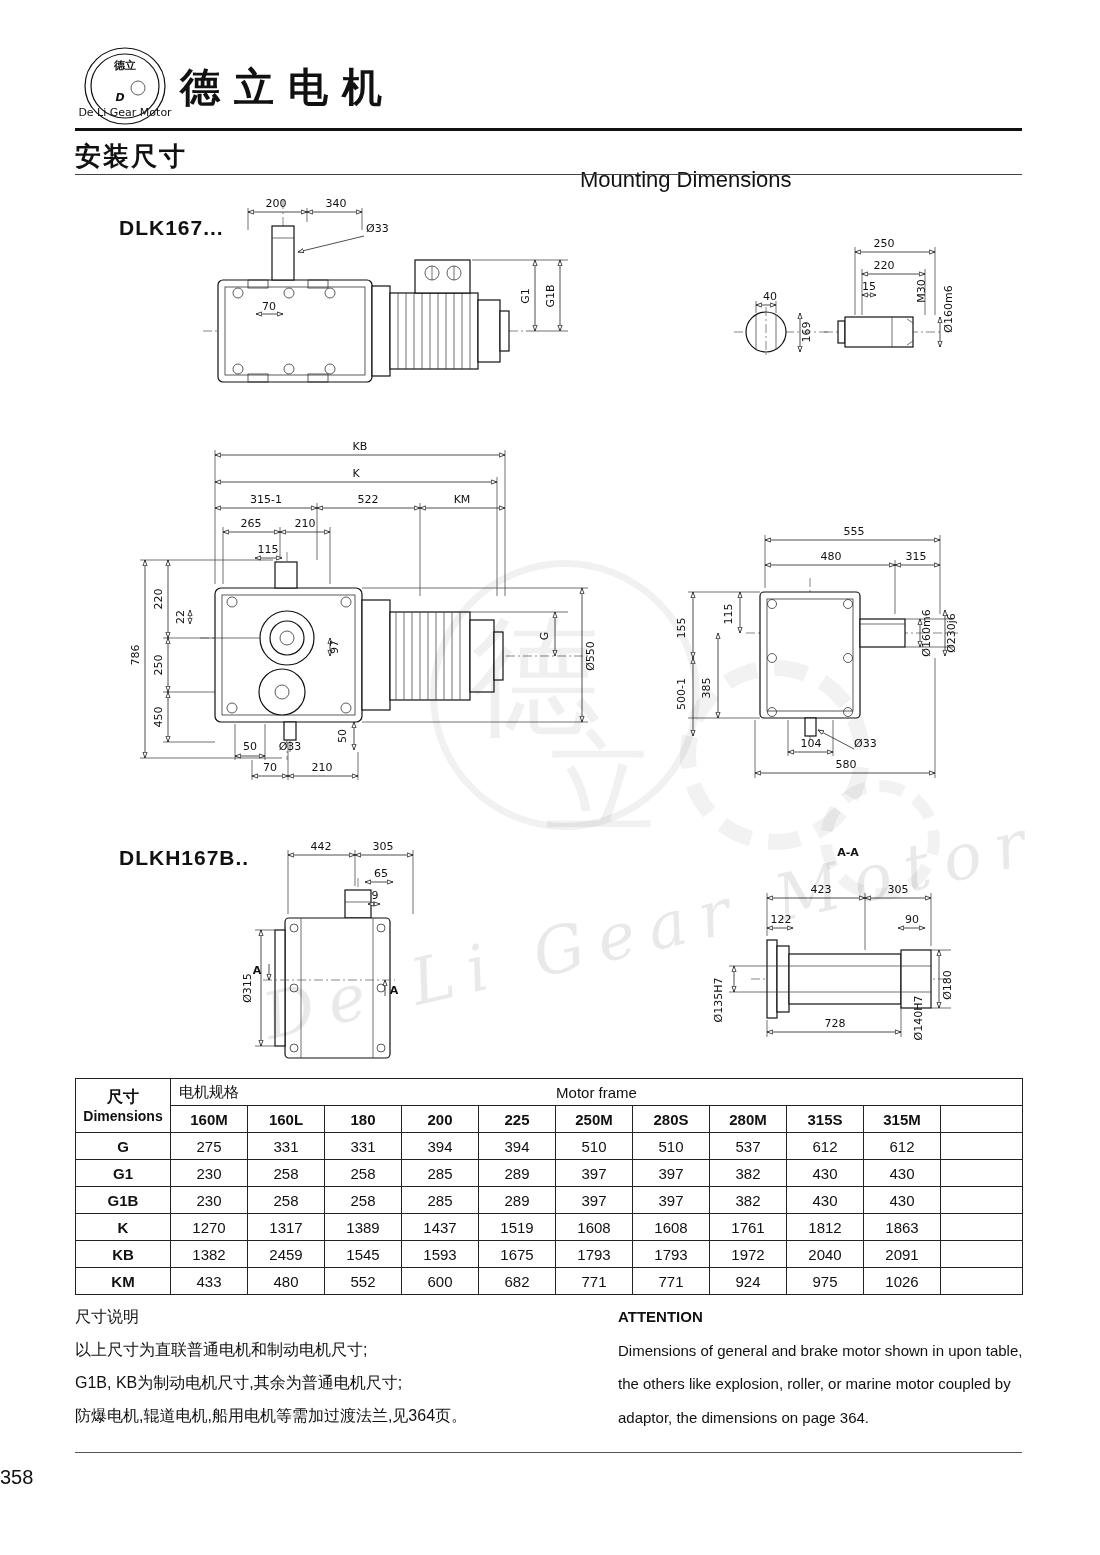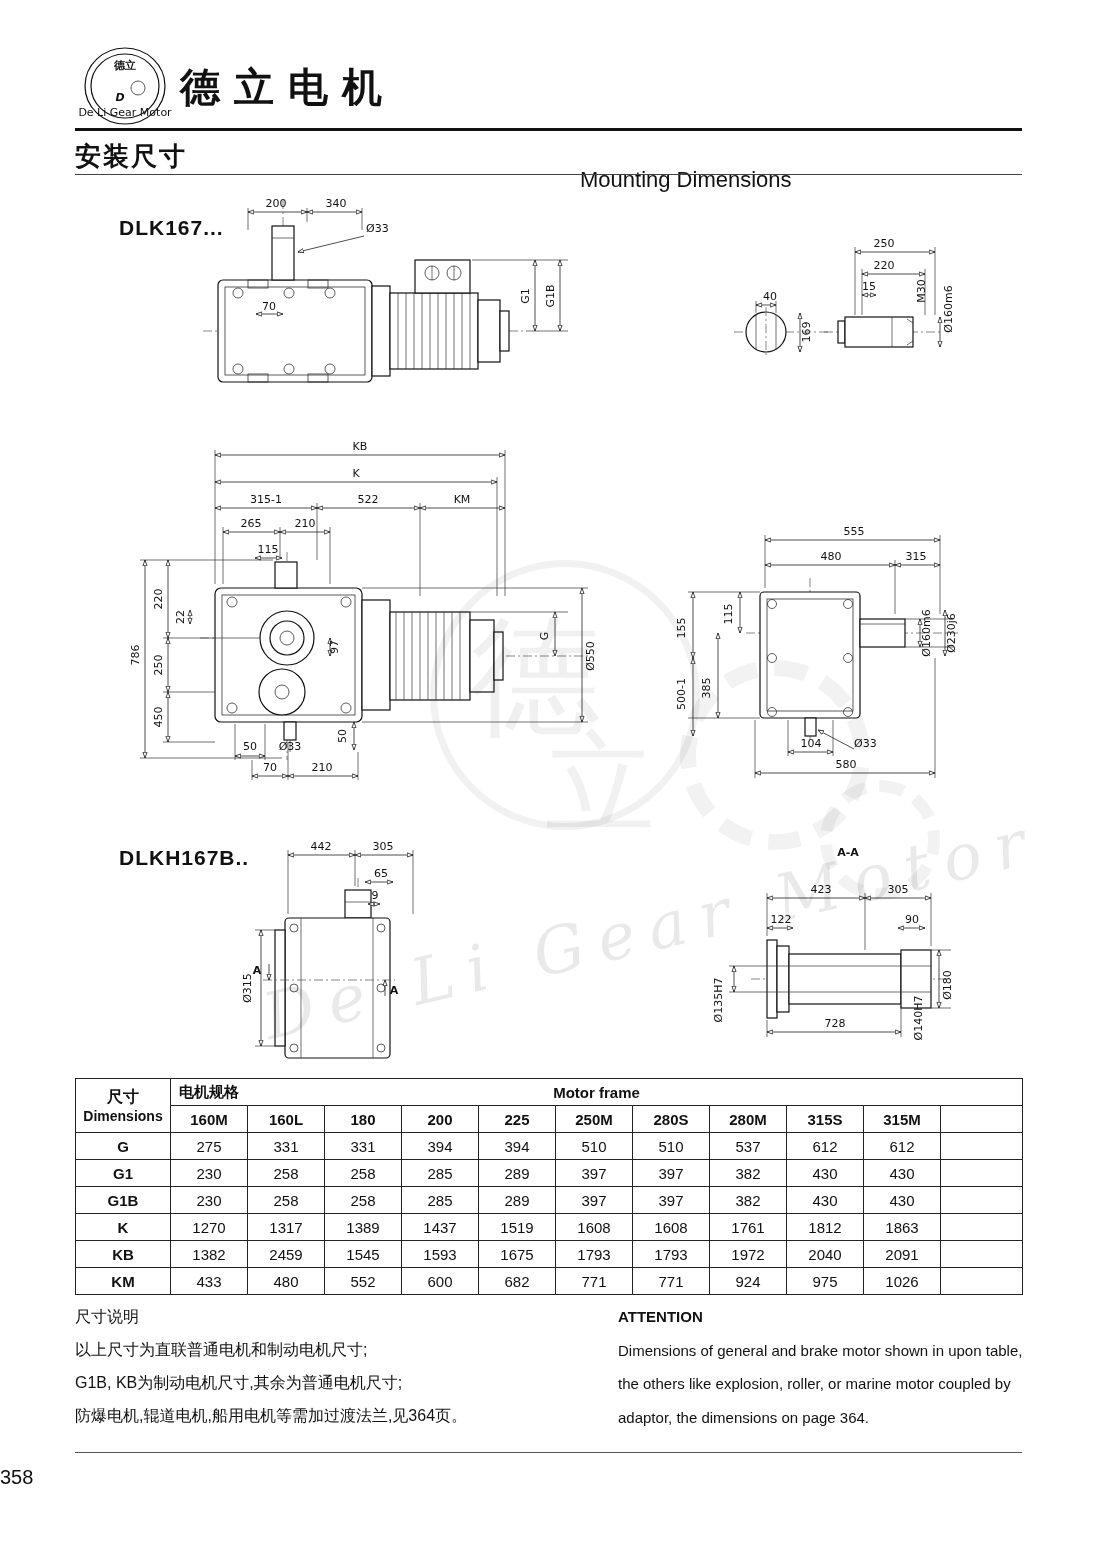--- a/index.html
+++ b/index.html
@@ -38,21 +38,21 @@
              font-family:"DejaVu Serif",serif; font-style:italic; transform:rotate(-13deg); white-space:nowrap; }
   .wm-gear1 { left:680px; top:660px; width:190px; height:190px; border:16px dashed rgba(0,0,0,0.05); border-radius:50%; }
   .wm-gear2 { left:820px; top:780px; width:120px; height:120px; border:12px dashed rgba(0,0,0,0.05); border-radius:50%; }
   
   .dim-table { position:absolute; left:75px; top:1078px; width:947px; border-collapse:collapse; table-layout:fixed; font-size:15px; z-index:6; background:transparent; }
   .dim-table th, .dim-table td { border:1px solid #222; text-align:center; vertical-align:middle; height:27px; padding:2px 2px; font-weight:normal; }
   .dim-table thead th { font-weight:bold; }
   .dim-table .corner { font-weight:bold; }
   .dim-table .corner .c1 { font-size:16px; }
   .dim-table .corner .c2 { font-size:14px; }
-  .dim-table .group { position:relative; font-weight:bold; }
+  .dim-table .group { position:relative; font-weight:normal; }
   .dim-table .group .gcn { position:absolute; left:8px; top:4px; font-size:15px; }
   .dim-table .group .gen { font-size:15px; }
   .dim-table td.rowlabel { font-weight:bold; }
   
   .notes-cn { left:75px; top:1300px; width:470px; font-size:16px; line-height:33px; }
   .notes-en { left:618px; top:1300px; width:410px; font-size:15px; line-height:33.5px; }
   .notes-en .title { font-weight:bold; font-size:15px; }
   
   .rule-footer { left:75px; top:1452px; width:947px; height:1px; background:#555; }
   .pagenum { left:0; top:1466px; width:1100px; font-size:20px; }

